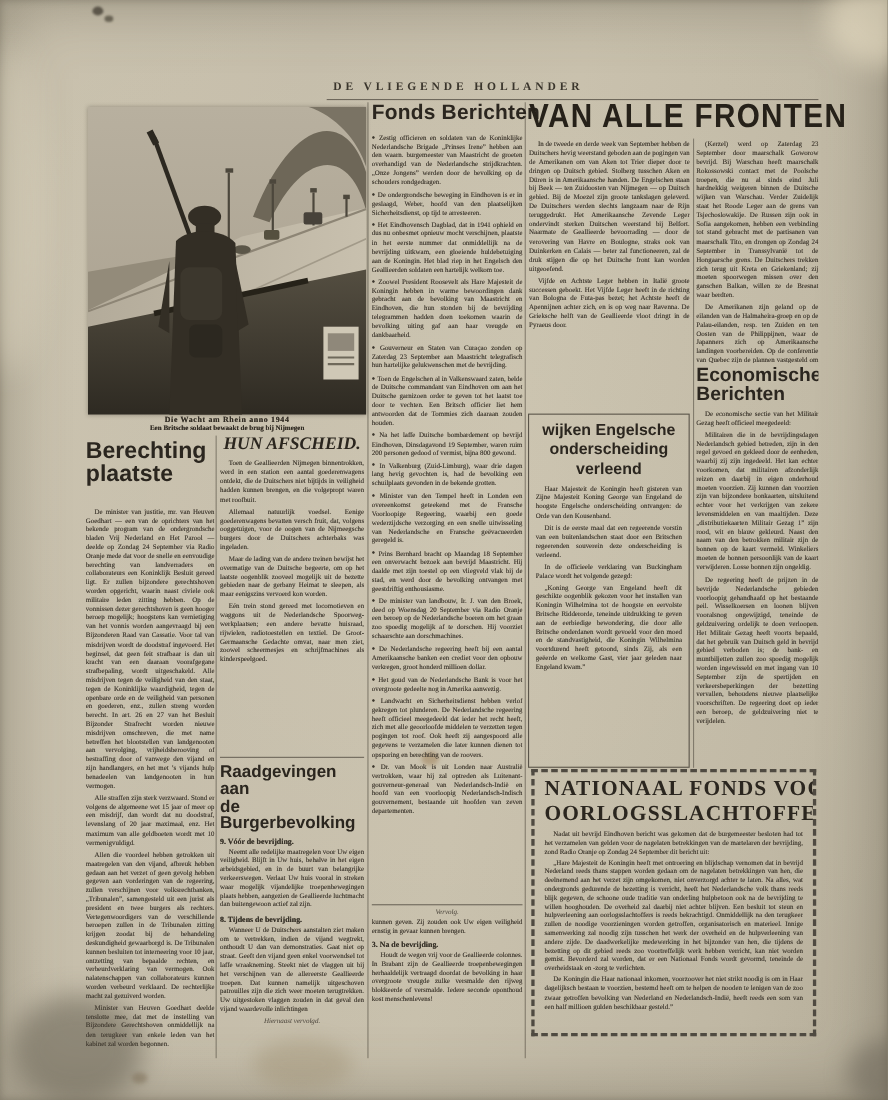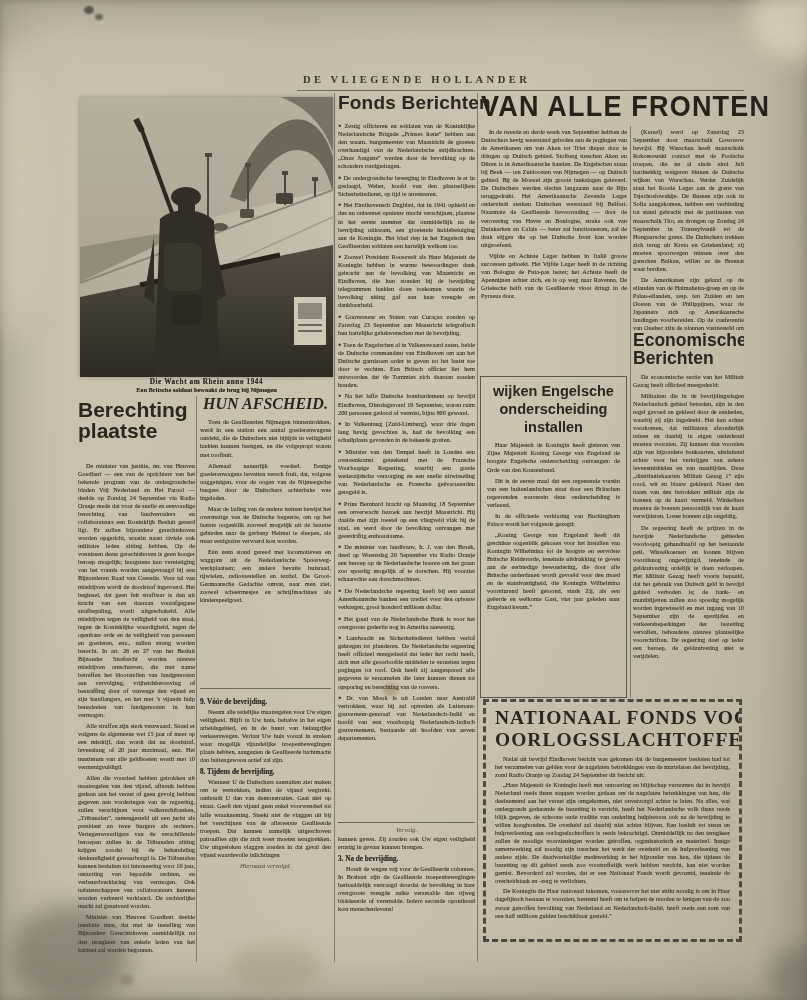--- a/index.html
+++ b/index.html
@@ -165,20 +165,24 @@
     <div class="headline-sans" style="font-family:'Liberation Serif',serif;font-style:italic;font-size:16px;text-align:center;margin-bottom:6px;">HUN AFSCHEID.</div>
     <div>
         <p class="body ind">Toen de Geallieerden Nijmegen binnentrokken, werd in een station een aantal goederenwagens ontdekt, die de Duitschers niet bijtijds in veiligheid hadden kunnen brengen, en die volgepropt waren met roofbuit.</p>
         <p class="body ind">Allemaal natuurlijk voedsel. Eenige goederenwagens bevatten versch fruit, dat, volgens ooggetuigen, voor de oogen van de Nijmeegsche burgers door de Duitschers achterbaks was ingeladen.</p>
         <p class="body ind">Maar de lading van de andere treinen bewijst het overmatige van de Duitsche begeerte, om op het laatste oogenblik zooveel mogelijk uit de bezette gebieden naar de gerbany Heimat te sleepen, als maar eenigszins vervoerd kon worden.</p>
         <p class="body ind">Eén trein stond gereed met locomotieven en waggons uit de Nederlandsche Spoorweg-werkplaatsen; een andere bevatte huisraad, rijwielen, radiotoestellen en textiel. De Groot-Germaansche Gedachte omvat, naar men ziet, zoowel scheermesjes en schrijfmachines als kinderspeelgoed.</p>
       </div>
   </div>
   <div class="rule-h" style="left:200px;top:688px;width:131px;"></div>
   <div class="col" style="left:200px;top:694px;width:131px;height:268px;">
+    <div style="margin-bottom:4px;">
+        <div class="headline-sans" style="font-size:15.5px;">Raadgevingen aan</div>
+        <div class="headline-sans" style="font-size:15.5px;">de Burgerbevolking</div>
+      </div>
     <div>
         <div>
         <div class="subhead">9. Vóór de bevrijding.</div>
         <p class="body ind">Neemt alle redelijke maatregelen voor Uw eigen veiligheid. Blijft in Uw huis, behalve in het eigen arbeidsgebied, en in de buurt van belangrijke verkeerswegen. Verlaat Uw huis vooral in streken waar mogelijk vijandelijke troepenbewegingen plaats hebben, aangezien de Geallieerde luchtmacht dan buitengewoon actief zal zijn.</p>
       </div>
         <div>
         <div class="subhead">8. Tijdens de bevrijding.</div>
         <p class="body ind">Wanneer U de Duitschers aanstalten ziet maken om te vertrekken, indien de vijand wegtrekt, onthoudt U dan van demonstraties. Gaat niet op straat. Geeft den vijand geen enkel voorwendsel tot laffe wraakneming. Steekt niet de vlaggen uit bij het verschijnen van de allereerste Geallieerde troepen. Dat kunnen namelijk uitgeschoven patrouilles zijn die zich weer moeten terugtrekken. Uw uitgestoken vlaggen zouden in dat geval den vijand waardevolle inlichtingen</p>
       </div>
       </div>
@@ -224,21 +228,21 @@
     <div>
         <p class="body ind">(Kerzel) werd op Zaterdag 23 September door maarschalk Goworow bevrijd. Bij Warschau heeft maarschalk Rokossowski contact met de Poolsche troepen, die nu al sinds eind Juli hardnekkig weigeren binnen de Duitsche wijken van Warschau. Verder Zuidelijk staat het Roode Leger aan de grens van Tsjechoslowakije. De Russen zijn ook in Sofia aangekomen, hebben een verbinding tot stand gebracht met de partisanen van maarschalk Tito, en drongen op Zondag 24 September in Transsylvanië tot de Hongaarsche grens. De Duitschers trekken zich terug uit Kreta en Griekenland; zij moeten spoorwegen missen over den ganschen Balkan, willen ze de Bresnat waar berdten.</p>
         <p class="body ind">De Amerikanen zijn geland op de eilanden van de Halmaheira-groep en op de Palau-eilanden, resp. ten Zuiden en ten Oosten van de Philippijnen, waar de Japanners zich op Amerikaansche landingen voorbereiden. Op de conferentie van Quebec zijn de plannen vastgesteld om den aanval den oorlog toe te brengen.</p>
       </div>
   </div>
 
   <div class="box-royal">
     <div class="bt-wrap">
         <div class="bt">wijken  Engelsche</div>
         <div class="bt">onderscheiding</div>
-        <div class="bt">installen</div>
+        <div class="bt">verleend</div>
       </div>
     <div>
         <p class="body ind">Haar Majesteit de Koningin heeft gisteren van Zijne Majesteit Koning George van Engeland de hoogste Engelsche onderscheiding ontvangen: de Orde van den Kousenband.</p>
         <p class="body ind">Dit is de eerste maal dat een regeerende vorstin van een buitenlandschen staat door een Britschen regeerenden souverein deze onderscheiding is verleend.</p>
         <p class="body ind">In de officieele verklaring van Buckingham Palace wordt het volgende gezegd:</p>
         <p class="body ind">„Koning George van Engeland heeft dit geschikte oogenblik gekozen voor het installen van Koningin Wilhelmina tot de hoogste en eervolste Britsche Ridderorde, teneinde uitdrukking te geven aan de eerbiedige bewondering, die door alle Britsche onderdanen wordt gevoeld voor den moed en de standvastigheid, die Koningin Wilhelmina voortdurend heeft getoond, sinds Zij, als een geëerde en welkome Gast, vier jaar geleden naar Engeland kwam.”</p>
       </div>
   </div>
 
   <div class="col" style="left:633px;top:332px;width:111px;height:366px;">

